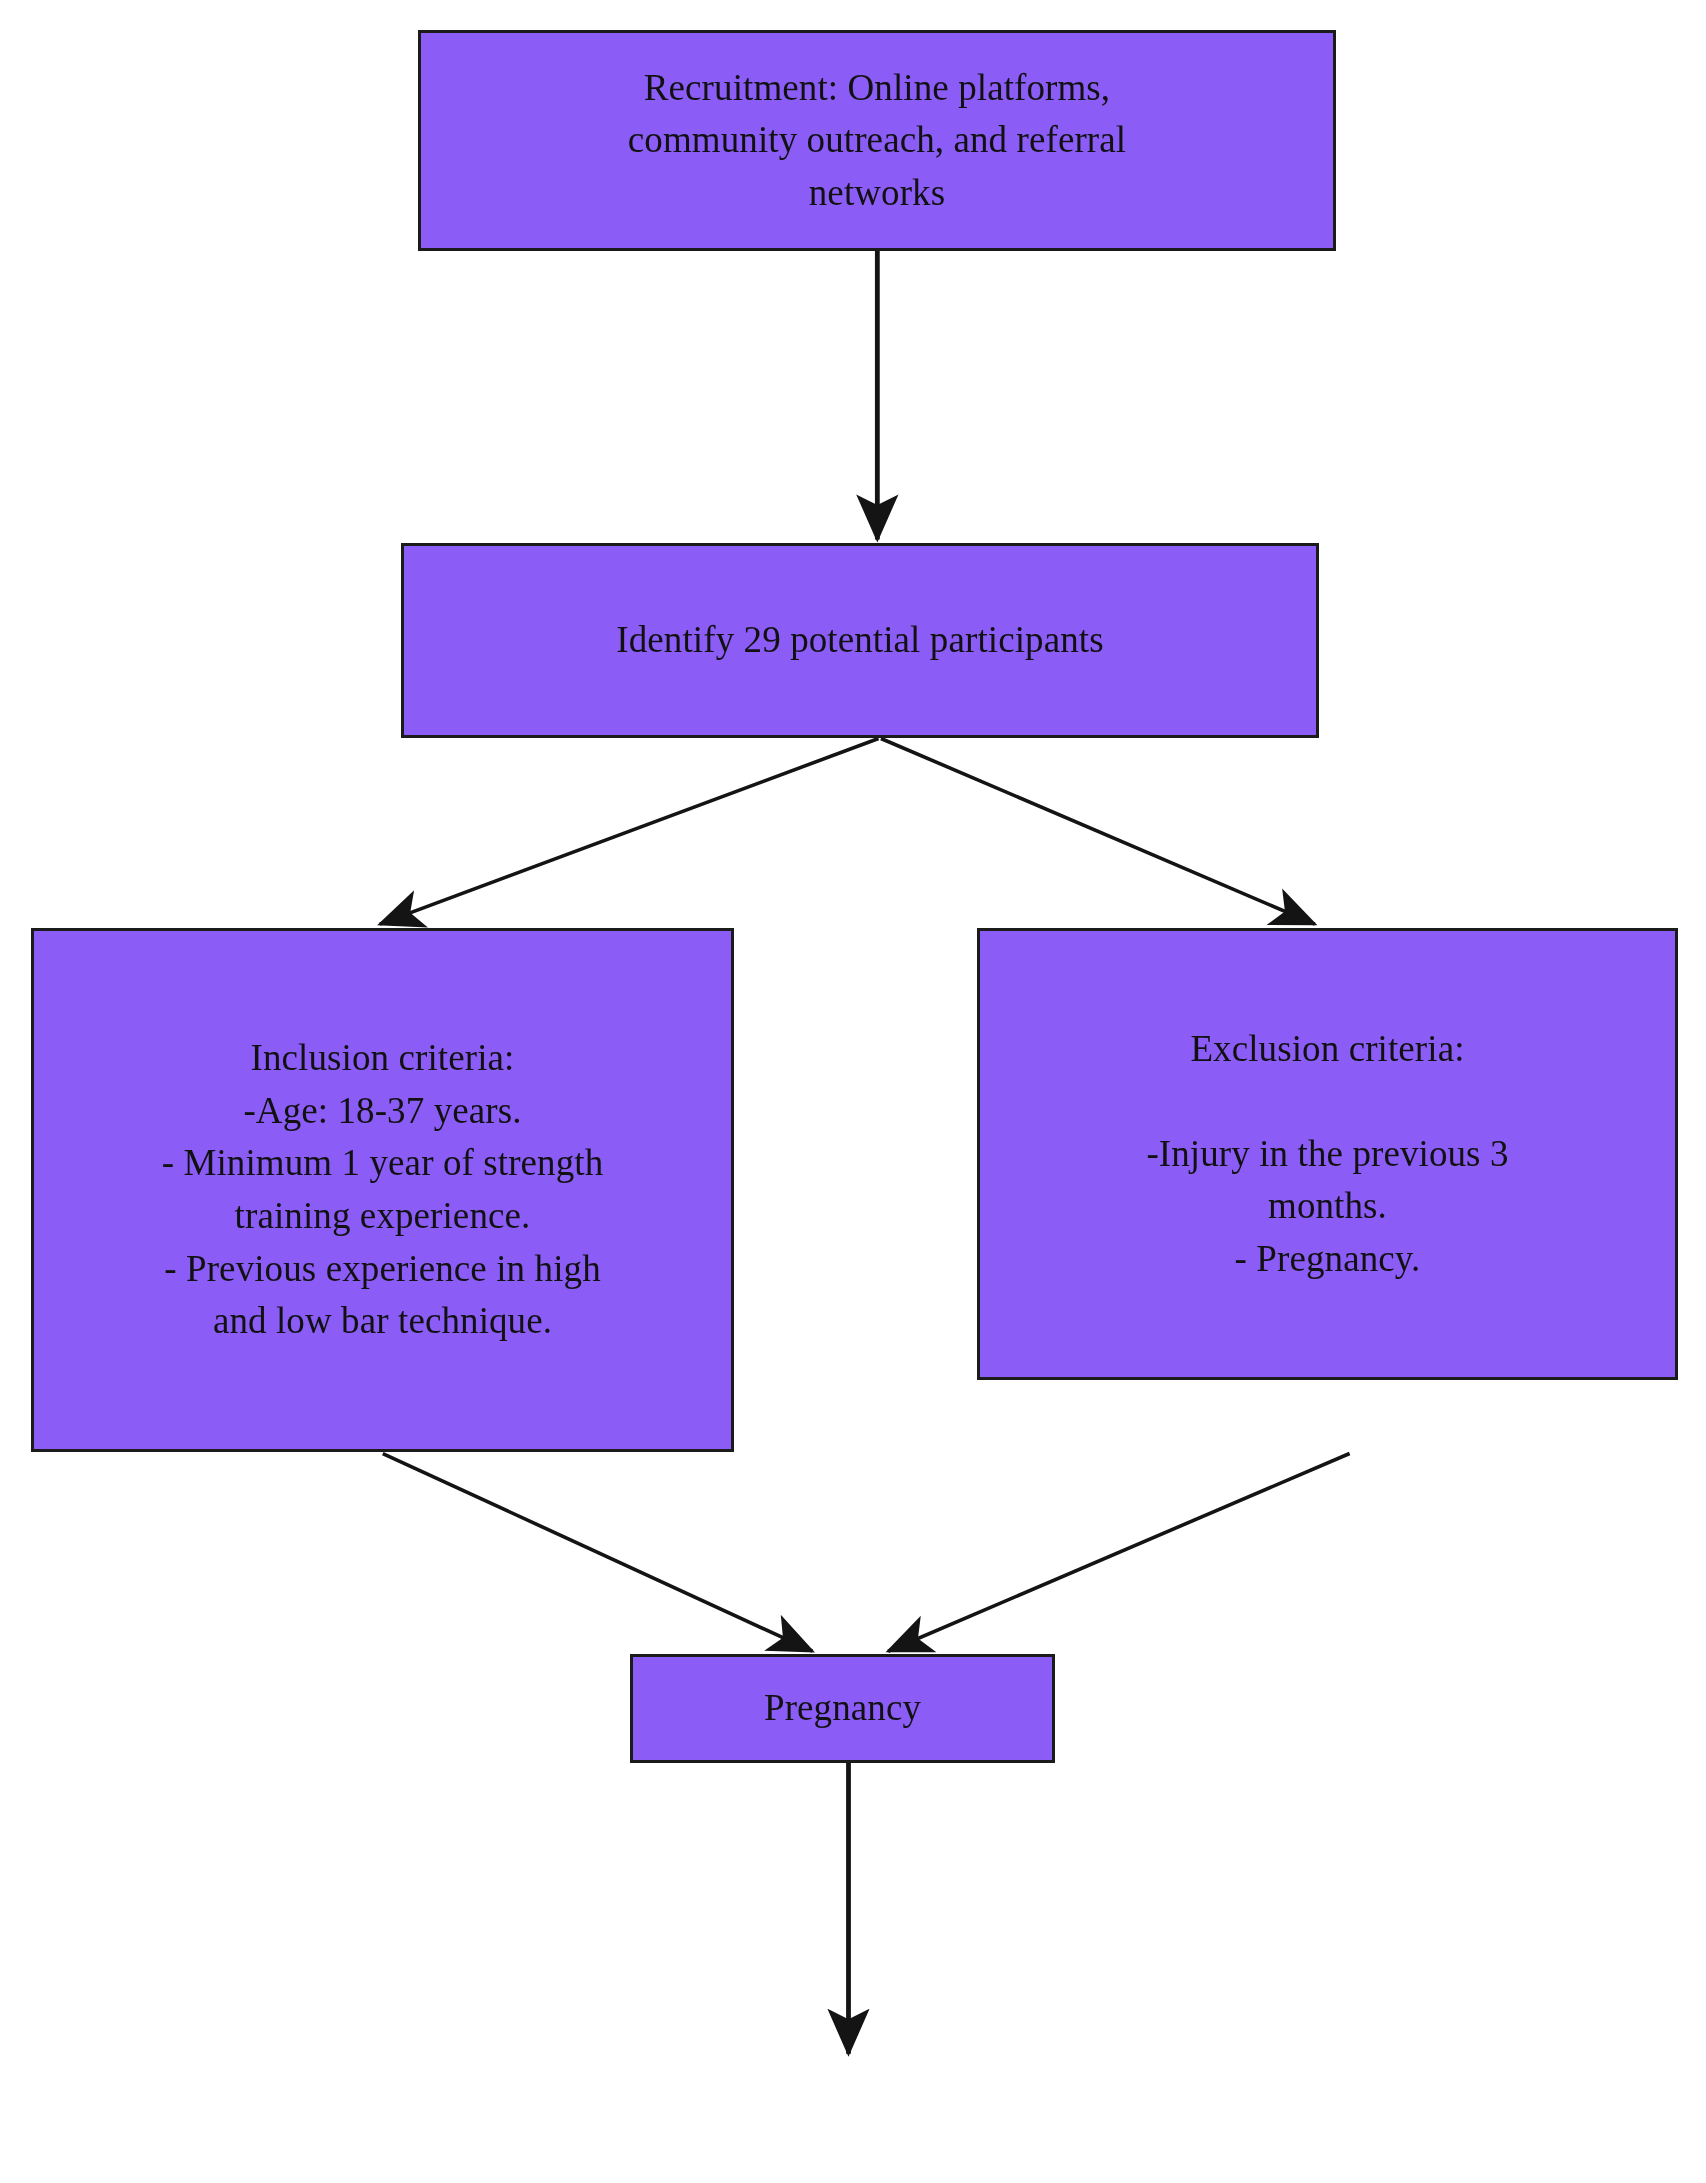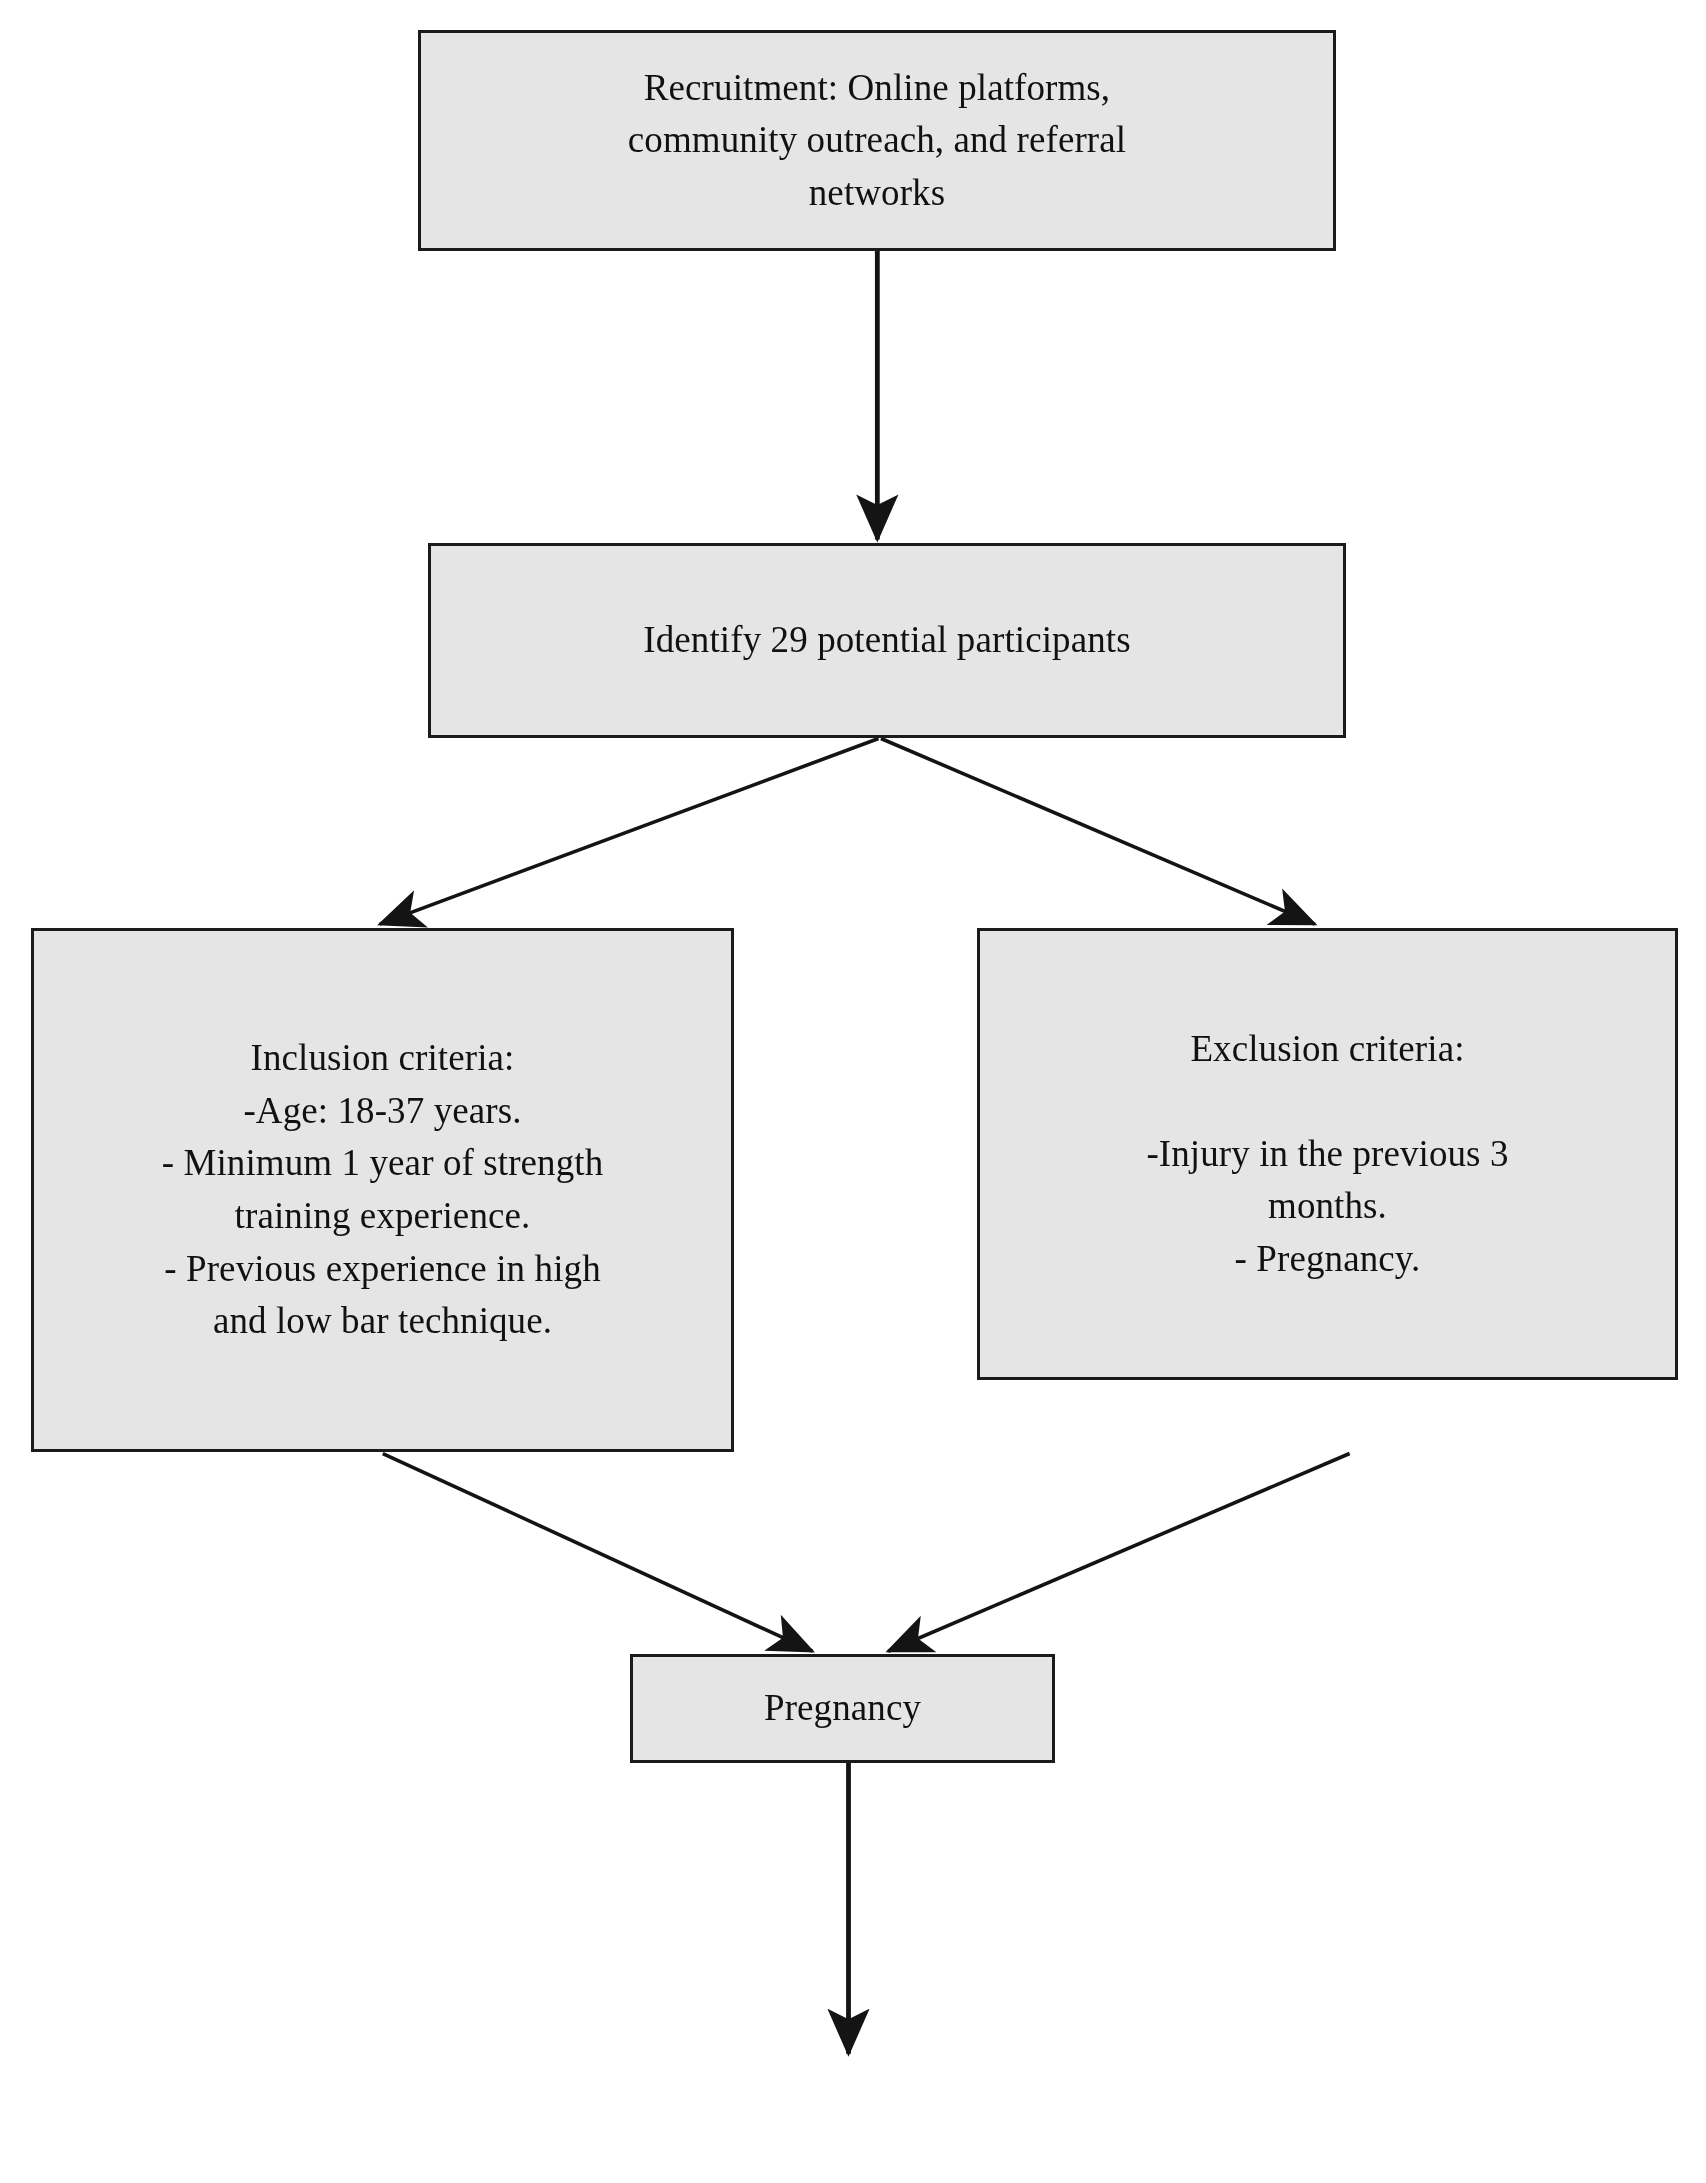--- a/index.html
+++ b/index.html
@@ -23,40 +23,40 @@
     left: 0;
     top: 0;
     width: 1706px;
     height: 2183px;
     pointer-events: none;
   }
   .node {
     position: absolute;
     box-sizing: border-box;
     border: 3px solid #1b1b1b;
-    background: #e5e5e5;
+    background: #8b5cf6;
     display: flex;
     align-items: center;
     text-align: center;
     z-index: 2;
   }
   .node .txt {
     display: block;
     width: 100%;
     white-space: pre-line;
     line-height: 1.42;
     letter-spacing: 0.1px;
   }
   
   #node-recruitment {
     left: 418px;  top: 30px;   width: 918px; height: 221px;
     font-size: 37px;
   }
   #node-identify {
-    left: 428px;  top: 543px;  width: 918px; height: 195px;
+    left: 401px;  top: 543px;  width: 918px; height: 195px;
     font-size: 37px;
   }
   #node-inclusion {
     left: 31px;   top: 928px; width: 703px; height: 524px;
     font-size: 37px;
   }
   #node-exclusion {
     left: 977px; top: 928px; width: 701px; height: 452px;
     font-size: 37px;
   }

